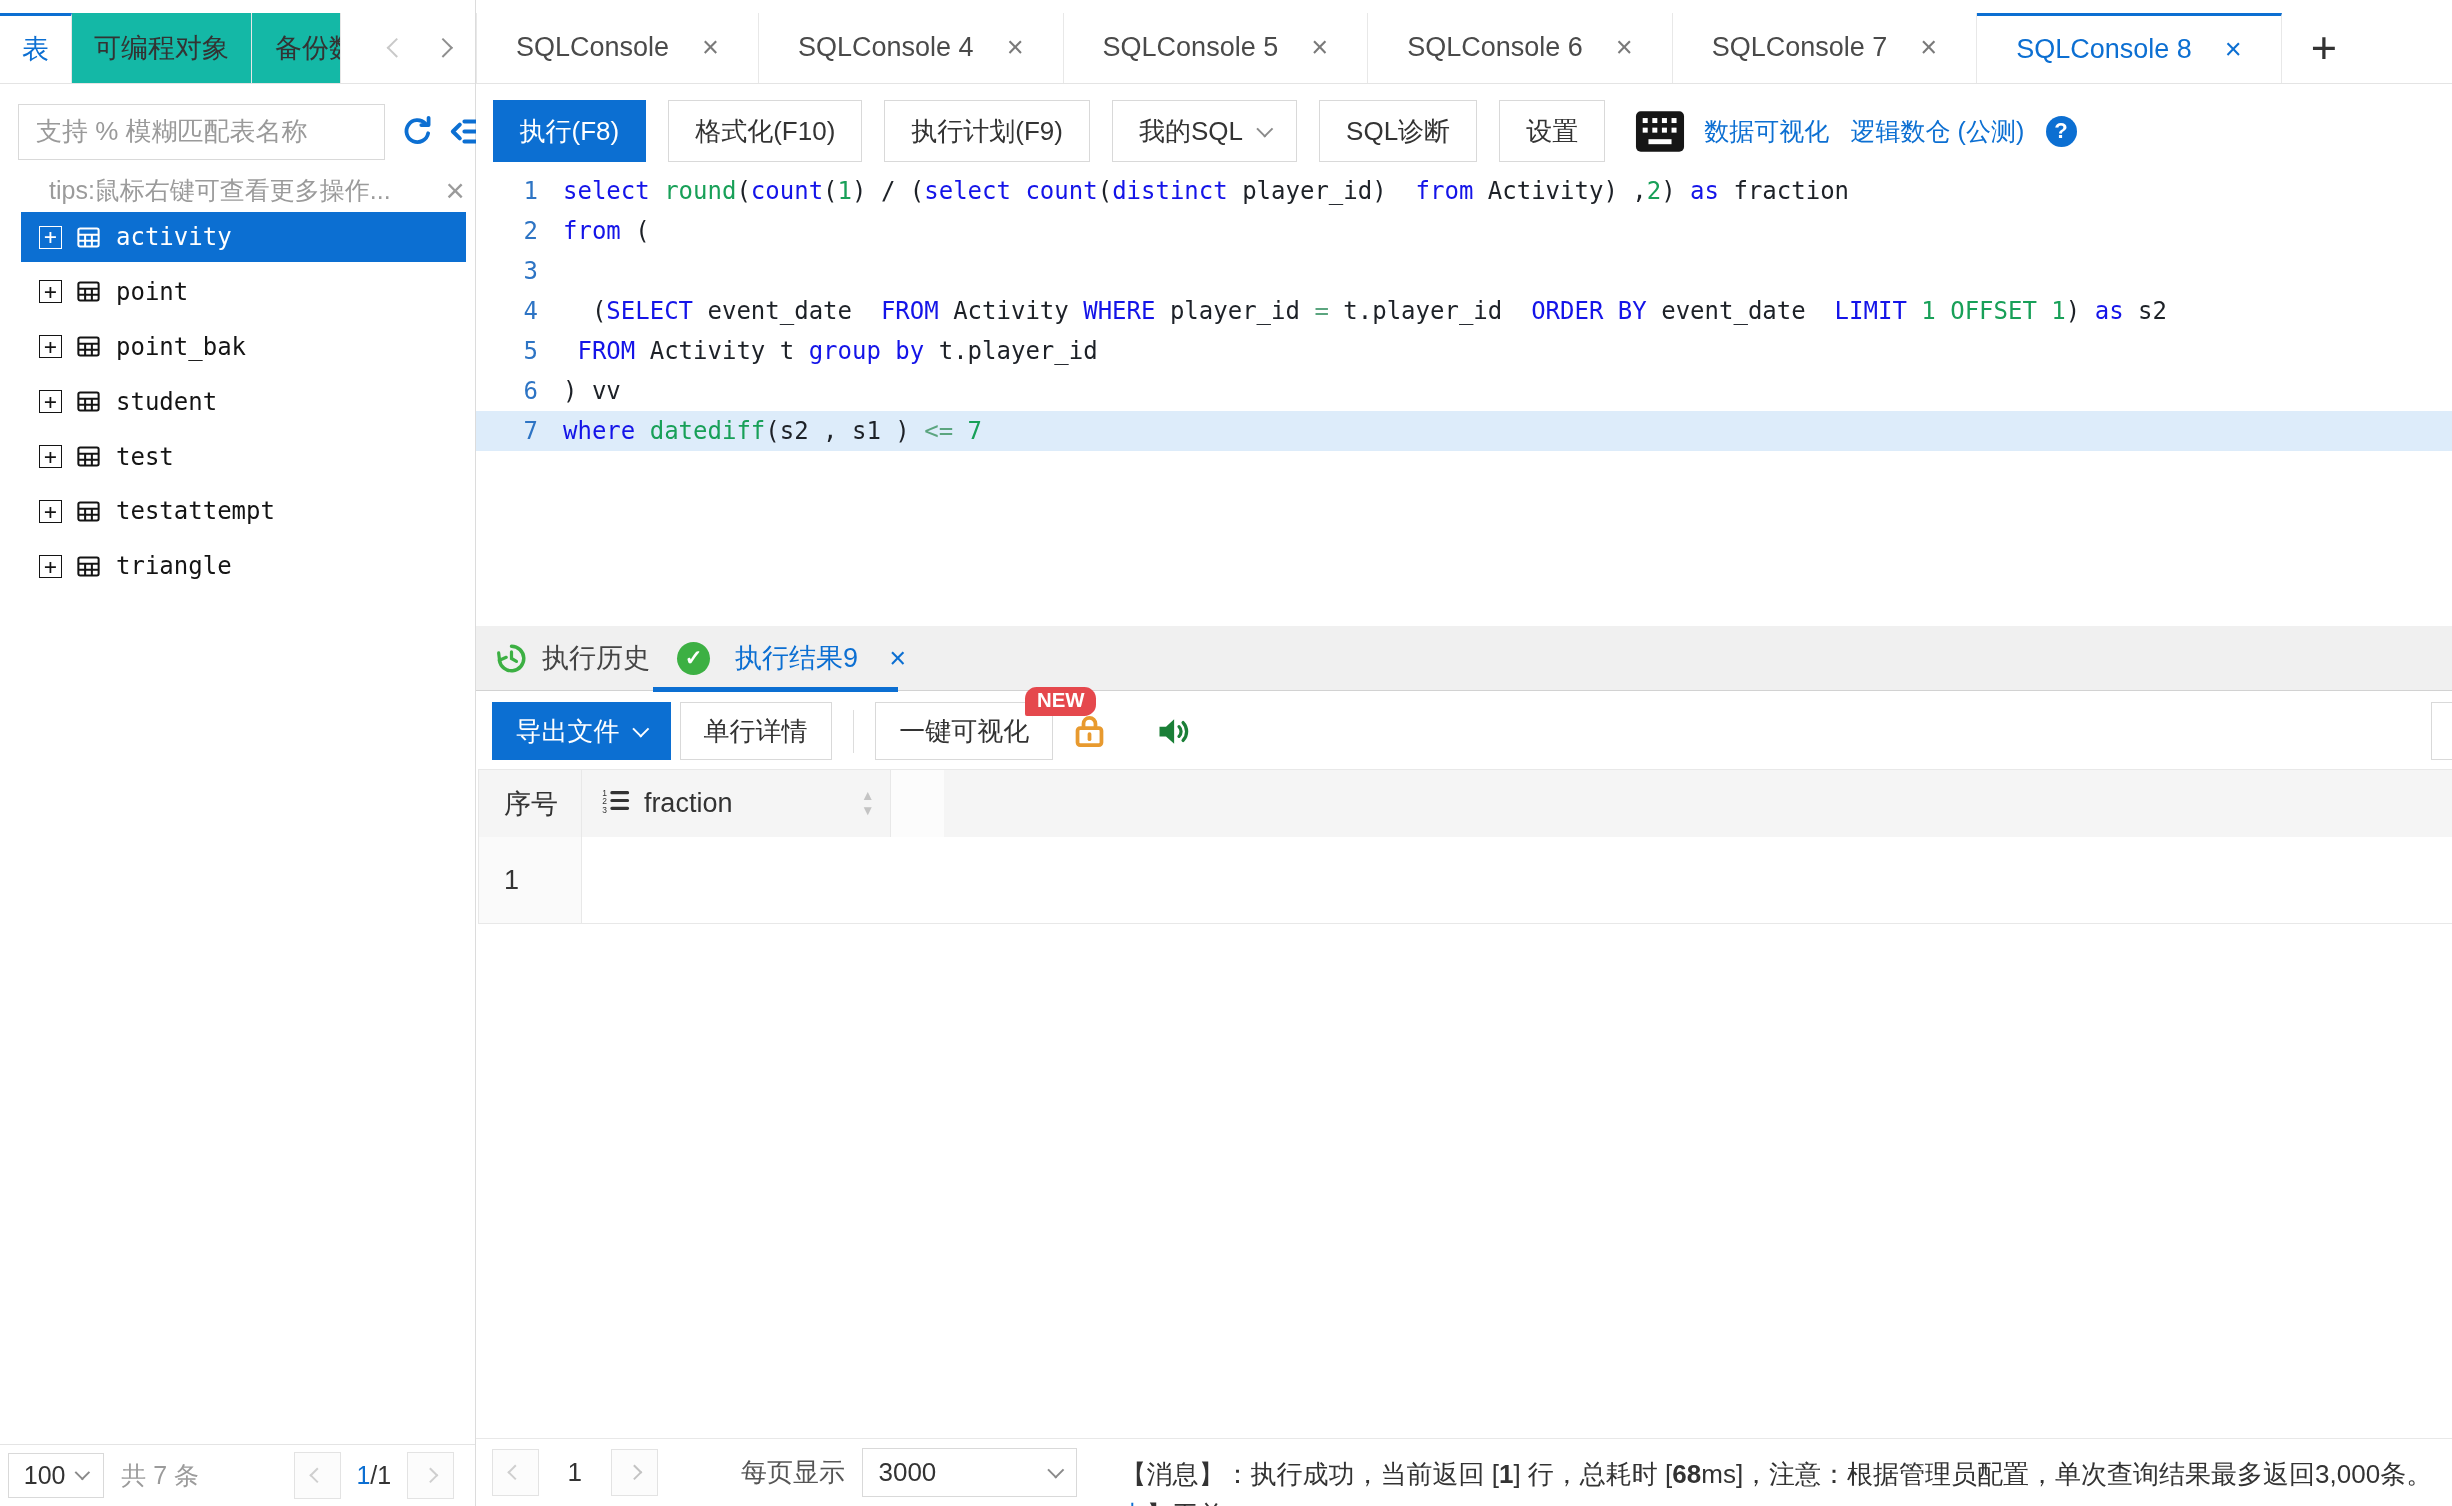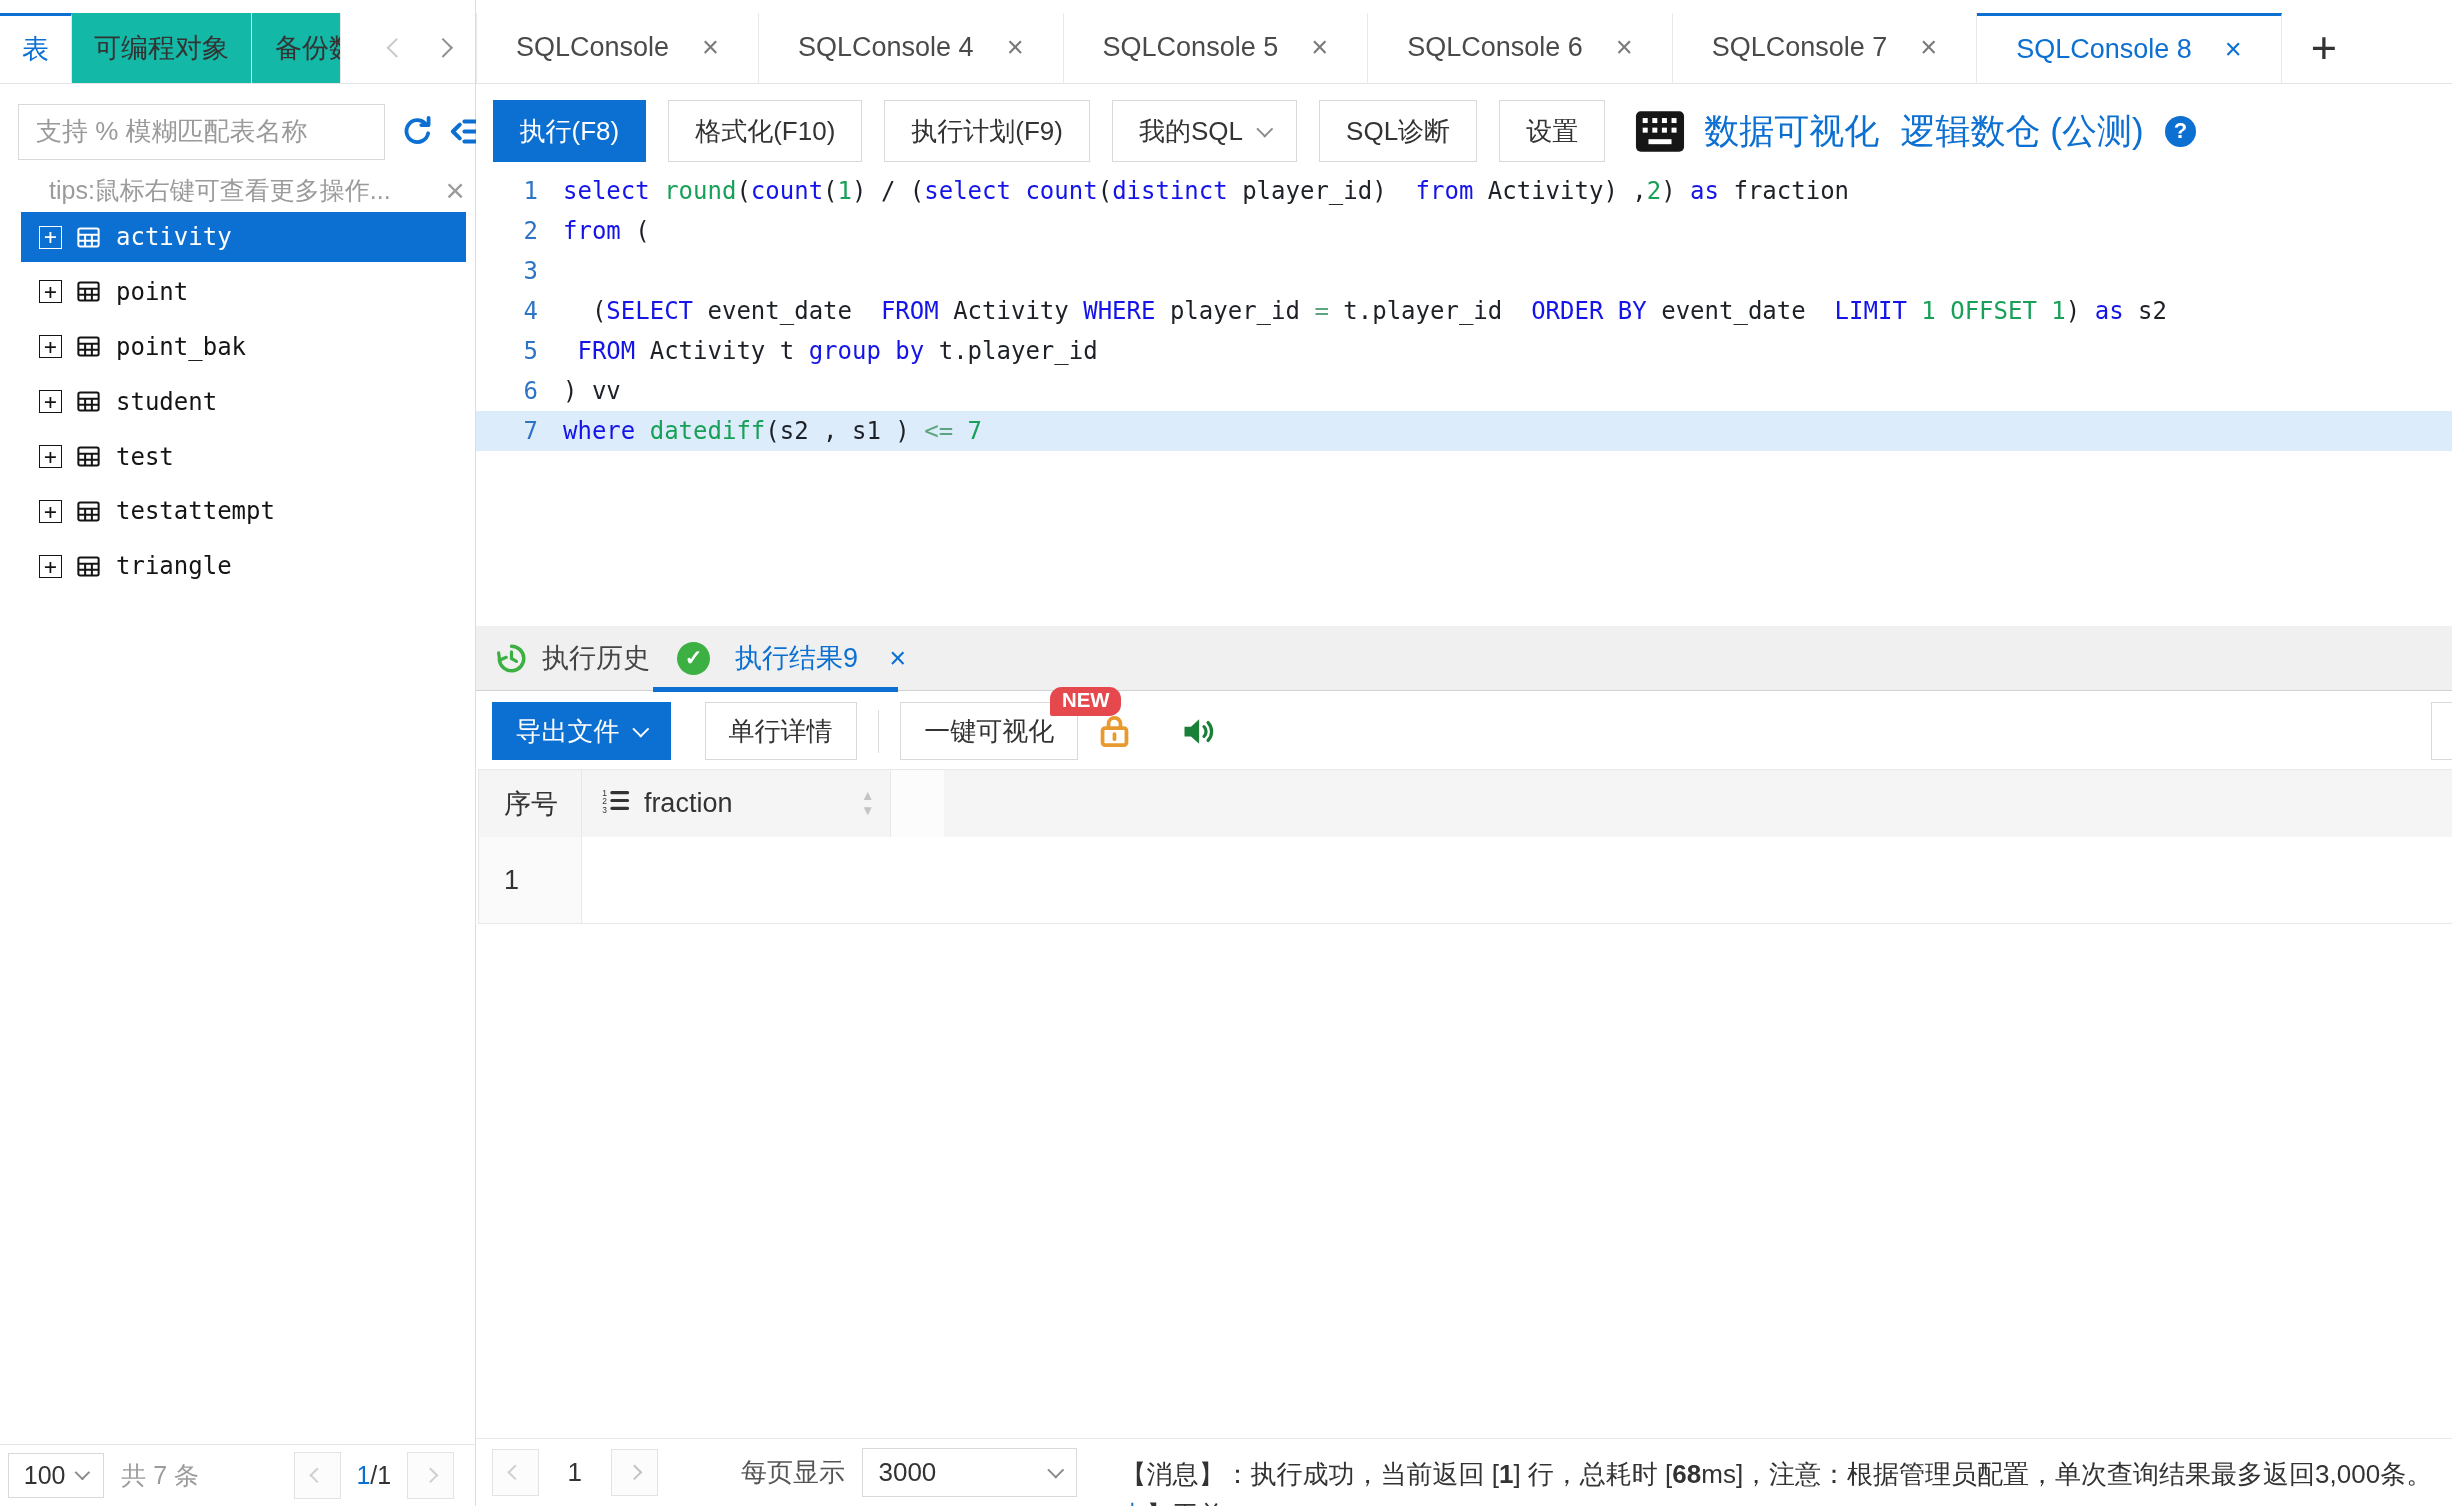--- a/index.html
+++ b/index.html
@@ -60,21 +60,21 @@
   .ctab .ctab-close { font-size:29px; color:#7a7a7a; line-height:1; }
   .ctab.active { color:#0c6fd2; border-top:3.9px solid #0c6fd2; }
   .ctab.active .ctab-close { color:#0c6fd2; }
   .add-tab { display:flex; align-items:center; padding:0 29px; font-size:45px; color:#333; font-weight:300; }
 
   .toolbar { position:absolute; left:0; top:93px; right:0; height:76px; display:flex; align-items:center; padding-left:16.5px; }
   .tbtn { height:62px; display:flex; align-items:center; justify-content:center; gap:15.5px; padding:0 26px; border:1px solid #d9d9d9; background:#fff; font-size:26px; color:#333; margin-right:22px; white-space:nowrap; }
   .tbtn.primary { background:#0c6fd2; border-color:#0c6fd2; color:#fff; }
   .tbtn .chev.down { color:#8a8a8a; width:11.6px; height:11.6px; border-width:2.4px; margin-top:-3.9px; }
   .kbd-ic { margin:0 19.4px 0 7.8px; display:flex; }
-  .tb-link { font-size:35px; color:#0c6fd2; margin-right:21.3px; white-space:nowrap; }
+  .tb-link { font-size:25px; color:#0c6fd2; margin-right:21.3px; white-space:nowrap; }
   .q-circle { width:31px; height:31px; border-radius:50%; background:#0c6fd2; color:#fff; display:flex; align-items:center; justify-content:center; font-size:22px; font-weight:bold; }
 
   .editor { position:absolute; left:0; top:171px; right:0; height:455px; background:#fff; font-family:"DejaVu Sans Mono", monospace; font-size:24px; }
   .code-line { display:flex; align-items:center; height:40px; }
   .code-line.hl { background:#ddecfa; }
   .lnum { flex:0 0 62px; text-align:right; color:#2d74c4; }
   .ltext { margin-left:25px; white-space:pre; color:#1d2127; }
   .tk { color:#1414e8; }
   .tf { color:#18a058; }
   .tn { color:#18a058; }
@@ -86,21 +86,21 @@
   .check-circle { margin-left:27px; width:33px; height:33px; border-radius:50%; background:#3cb043; color:#fff; display:flex; align-items:center; justify-content:center; font-size:21.3px; font-weight:bold; }
   .rtab-label { margin-left:25px; color:#0c6fd2; }
   .rtab-close { margin-left:31px; color:#0c6fd2; font-size:29px; }
   .r-underline { position:absolute; left:177px; bottom:-1.9px; width:245px; height:4.9px; background:#0c6fd2; }
 
   .actions { position:absolute; left:0; top:693px; right:0; height:76px; background:#fff; display:flex; align-items:center; }
   .abtn { height:58px; display:flex; align-items:center; justify-content:center; gap:15.5px; padding:0 23px; border:1px solid #d9d9d9; background:#fff; font-size:26px; color:#333; white-space:nowrap; }
   .abtn.primary { background:#0c6fd2; border-color:#0c6fd2; color:#fff; }
   .abtn.primary .chev { color:#fff; width:11.6px; height:11.6px; border-width:2.4px; margin-top:-3.9px; }
   .actions .export { margin-left:15.5px; }
-  .actions .rowdetail { margin-left:34px; }
+  .actions .rowdetail { margin-left:9px; }
   .v-div { width:1px; height:43px; background:#ddd; margin-left:21.3px; }
   .viz-wrap { position:relative; margin-left:21.3px; }
   .new-badge { position:absolute; top:-15.5px; right:-43px; background:#e5484d; color:#fff; font-size:20.4px; font-weight:bold; padding:2.9px 11.6px 3.9px; border-radius:11.6px 11.6px 11.6px 1.9px; }
   .perm-ic { margin-left:15.5px; display:flex; }
   .audio-ic { margin-left:43px; display:flex; }
   .cut-btn { position:absolute; right:0; top:8.7px; width:21.3px; height:58px; border:1.9px solid #d9d9d9; border-right:none; background:#fff; }
 
   .rtable { position:absolute; left:1.9px; top:769px; right:0; font-size:27px; color:#333; }
   .rt-head { height:68px; background:#f5f5f5; border-top:1px solid #e8e8e8; display:flex; align-items:stretch; }
   .th-index { flex:0 0 104px; display:flex; align-items:center; padding-left:25px; border-left:1px solid #e8e8e8; border-right:1px solid #e8e8e8; }

